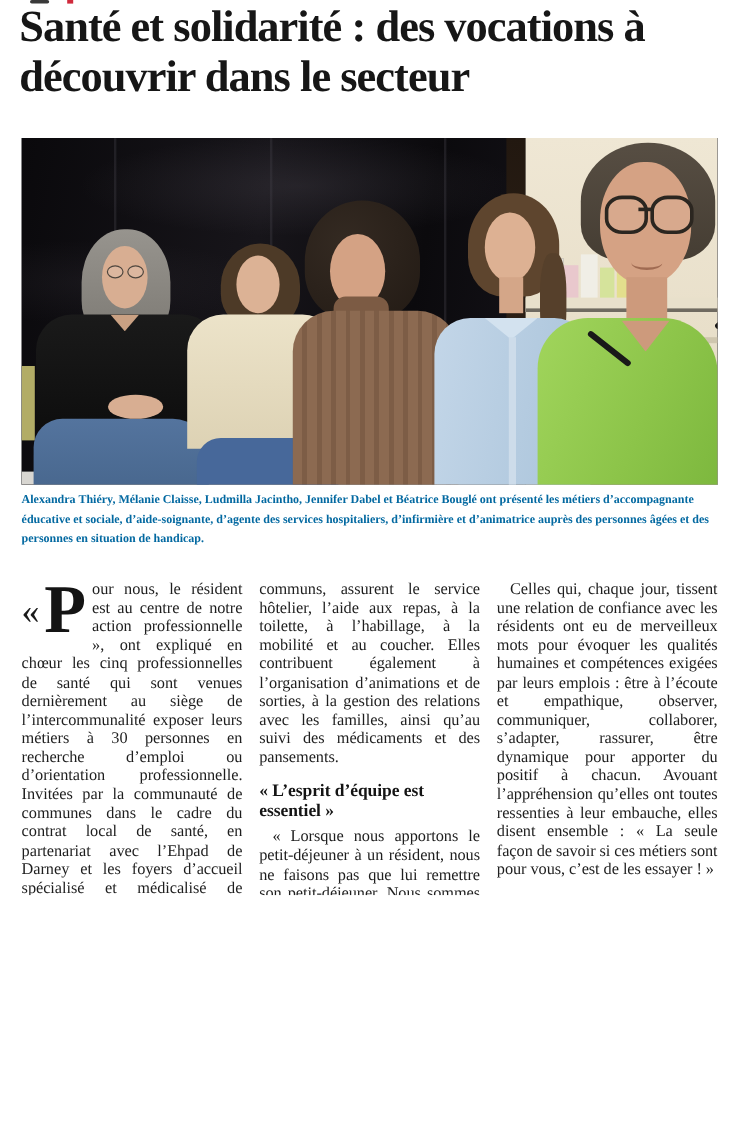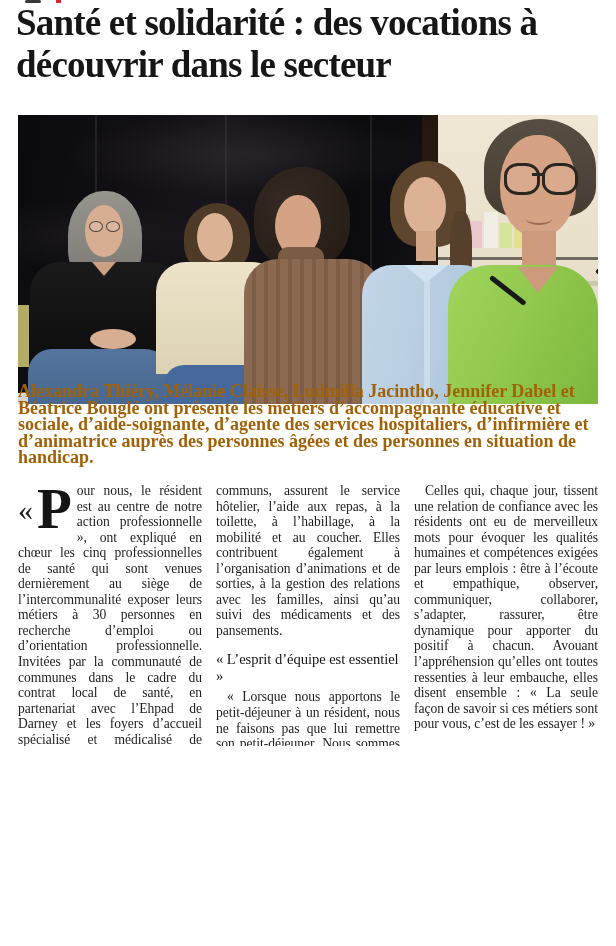--- a/index.html
+++ b/index.html
@@ -86,36 +86,36 @@
   .p5-smile{left:508px;top:98px;width:26px;height:10px;border-bottom:2px solid #a06b52;border-radius:50%;}
   .p5-neck{left:504px;top:116px;width:34px;height:42px;background:#cd9a7c;}
   .p5-torso{left:430px;top:150px;width:150px;height:139px;border-radius:42px 46px 0 0;
     background:linear-gradient(115deg,#a1d55c,#8cc449 60%,#7db83e);}
   .p5-trimL{left:474px;top:160px;width:44px;height:5px;background:#191919;transform:rotate(38deg);transform-origin:left top;border-radius:3px;}
   .p5-trimR{left:536px;top:160px;width:44px;height:5px;background:#191919;transform:rotate(142deg);transform-origin:right top;border-radius:3px;}
   .p5-vskin{left:500px;top:152px;width:40px;height:26px;background:#cd9a7c;clip-path:polygon(0 0,100% 0,50% 100%);}
 
   
   .caption{
-    position:absolute;left:18px;top:383px;width:580px;margin:0;
-    font-weight:700;font-size:18px;line-height:16.6px;color:#a16207;
+    position:absolute;left:18px;top:409px;width:580px;margin:0;
+    font-weight:700;font-size:10px;line-height:16.6px;color:#0369a1;
   }
 
   
   .columns{
     position:absolute;left:18px;top:483px;width:580px;height:458px;
     column-count:3;column-gap:14px;column-fill:auto;overflow:hidden;
     font-size:13.6px;line-height:15.55px;text-align:justify;color:#1e1e1e;
     hyphens:auto;letter-spacing:-0.05px;
   }
   .columns p{margin:0;}
   .lead{font-weight:700;font-size:15.4px;line-height:16.5px;text-align:left;color:#191919;margin-bottom:8px !important;}
   .openq{float:left;font-size:30px;line-height:30px;padding-top:12px;margin-right:3px;color:#1a1a1a;}
   .dropcap{float:left;font-size:57px;line-height:45px;font-weight:600;padding:3px 5px 0 1px;color:#141414;}
-  .subhead{font-weight:400;font-size:14.6px;line-height:17px;text-align:left;margin:13px 0 4px 0;color:#141414;}
+  .subhead{font-weight:700;font-size:14.6px;line-height:17px;text-align:left;margin:13px 0 4px 0;color:#141414;}
   .indent{text-indent:11px;}
 
   .bottom-rule{position:absolute;top:941px;height:2px;background:#c7c7c7;}
   .br1{left:18px;width:184px;}
   .br2{left:216px;width:184px;}
   .br3{left:414px;width:184px;}
 </style>
 </head>
 <body>
 

